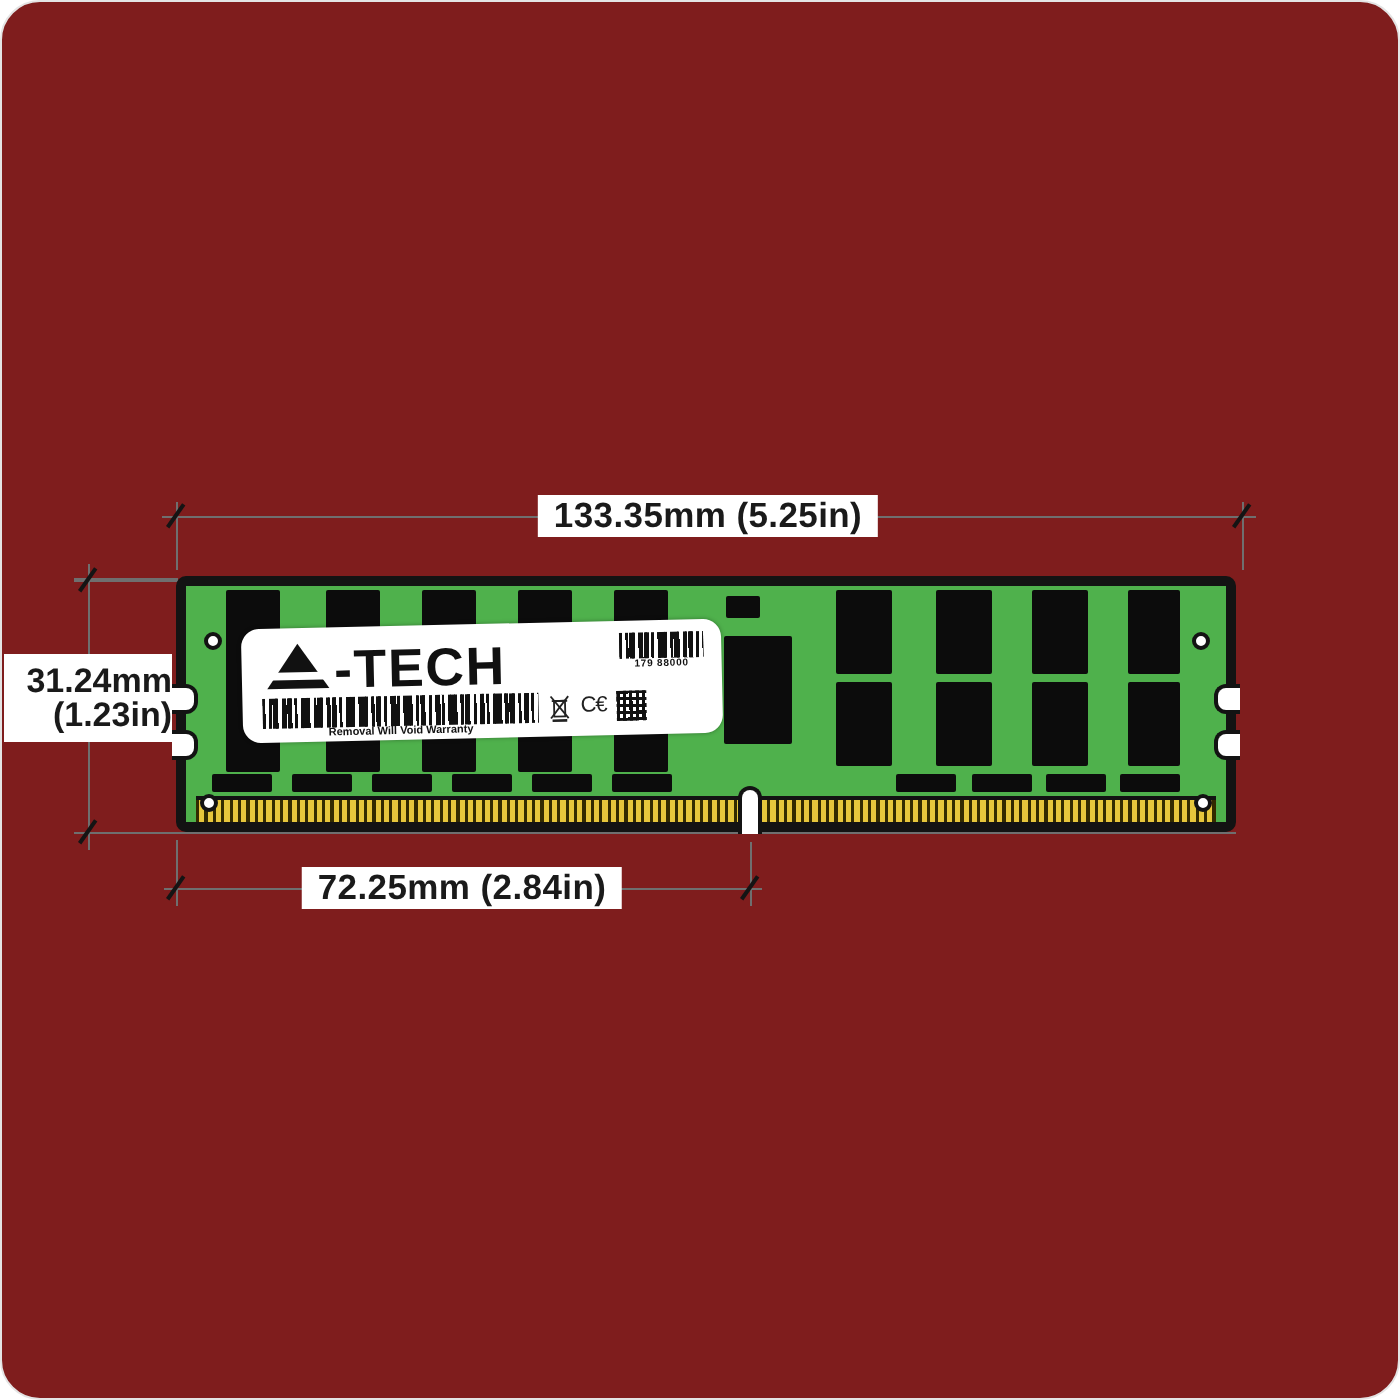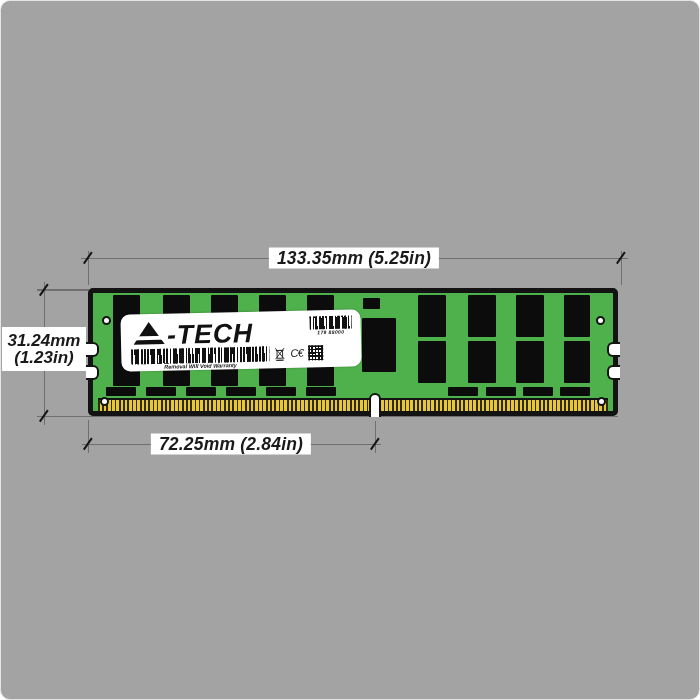--- a/index.html
+++ b/index.html
@@ -1,35 +1,34 @@
 <!DOCTYPE html>
 <html><head>
 <meta charset="utf-8">
 <style>
   html,body{margin:0;padding:0;background:#fff;}
   .canvas{
-    position:relative;width:698px;height:698px;background:#a3a3a3;
-    border:1px solid #e4e4e4;border-radius:10px;overflow:hidden;
+    position:relative;width:698px;height:698px;background:#7f1d1d;
+    border:1px solid #e4e4e4;border-radius:20px;overflow:hidden;
     font-family:"Liberation Sans",sans-serif;
-    font-style:italic;
   }
   
   .line{position:absolute;background:#6f6f6f;}
   .hline{height:1.6px;}
   .vline{width:1.6px;}
   .tick{position:absolute;width:14px;height:2.4px;background:#141414;
         transform:translate(-50%,-50%) rotate(-55deg);}
   .dim-text{
     position:absolute;font-weight:700;color:#1a1a1a;background:#fff;
     font-size:17.5px;white-space:nowrap;padding:0 8px;
     transform:translate(-50%,-50%);letter-spacing:.2px;
   }
   .dim-text-v{
     position:absolute;font-weight:700;color:#1a1a1a;background:#fff;
-    font-size:17px;line-height:17px;text-align:center;
+    font-size:17px;line-height:17px;text-align:right;
     width:84px;padding:5px 0;transform:translateY(-50%);
   }
   
   .module{
     position:absolute;left:87px;top:287px;width:530px;height:128px;
     background:#4fb14c;border:5px solid #131313;border-radius:5px;
     box-sizing:border-box;
   }
   .m-inner{position:absolute;left:0;top:0;width:520px;height:118px;}
   .chip{position:absolute;background:#0c0c0c;border-radius:1px;}

